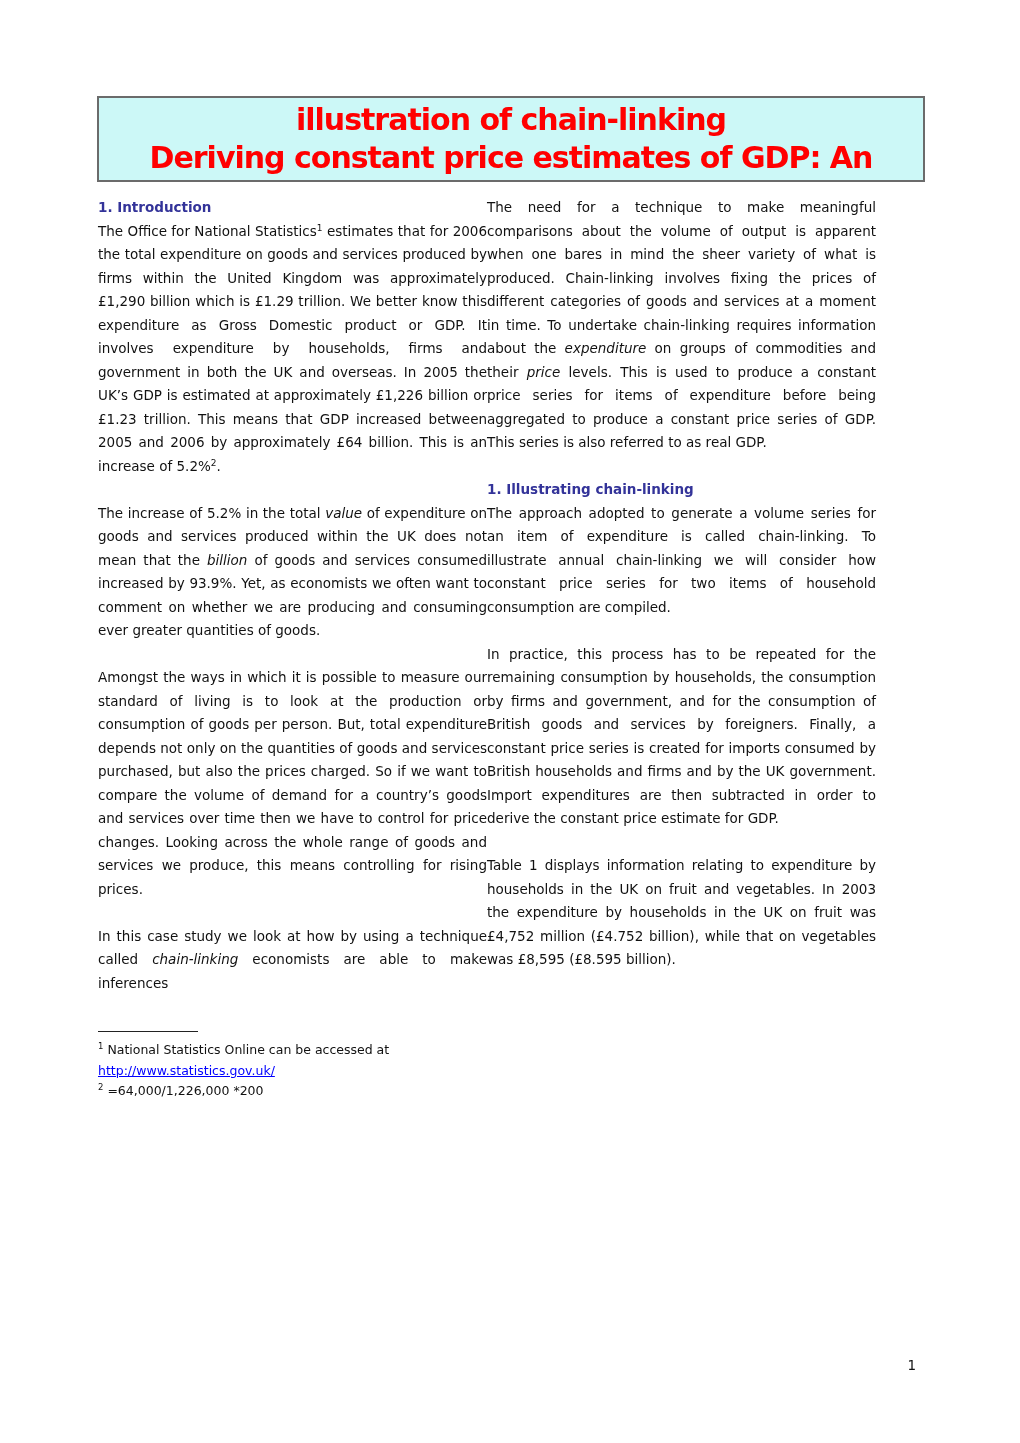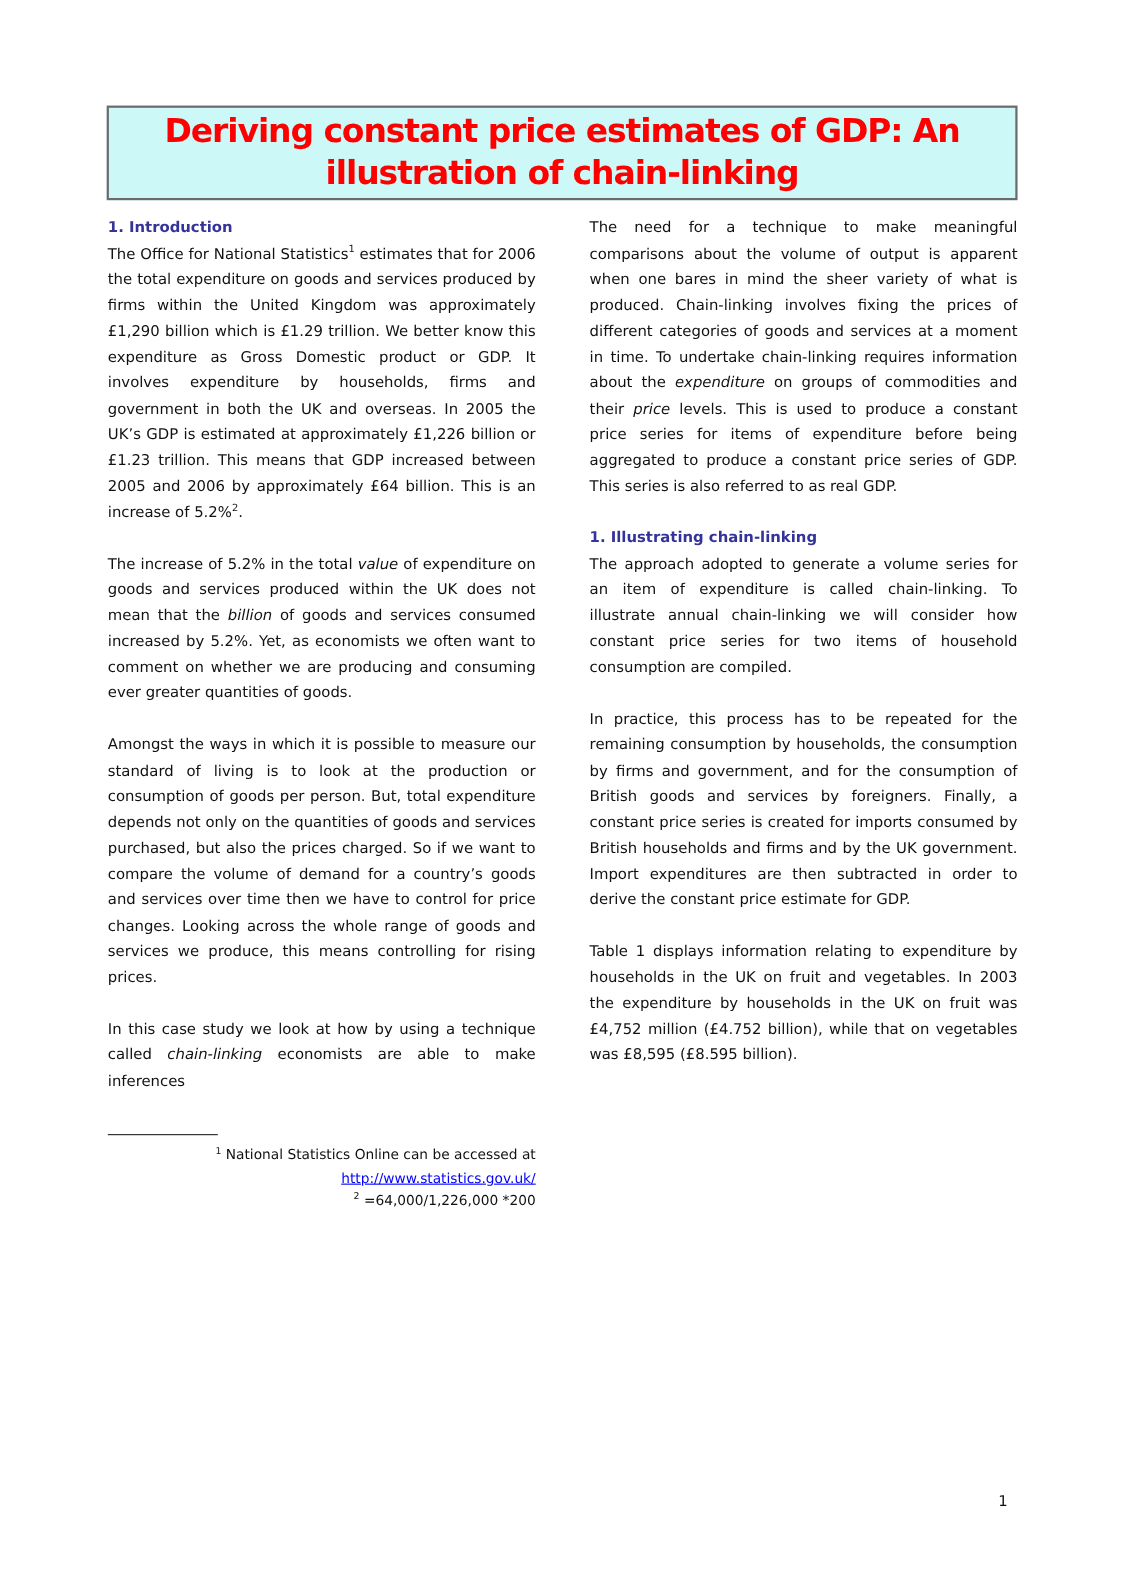--- a/index.html
+++ b/index.html
@@ -11,56 +11,56 @@
     position:absolute; left:97px; top:96px; width:824px;
     background:#ccf8f7; border:2px solid #6b6b6b;
     text-align:center; padding:3px 0 3px 0;
   }
   .title-line {
     font-weight:bold; color:#ff0000; font-size:30px; line-height:38px;
     letter-spacing:-1px; white-space:nowrap;
   }
   .columns {
     position:absolute; left:98px; top:196px; width:827px;
-    display:flex; gap:49px;
+    display:flex; 
   }
   .col { width:389px; font-size:13.5px; line-height:23.5px; text-align:justify; }
   .col h2 {
     font-size:13.5px; line-height:23.5px; margin:0; padding:0;
     color:#333399; font-weight:bold; text-align:left;
   }
   .col p { margin:0 0 23.5px 0; }
   .col p.cont { text-align-last: justify; }
   sup { font-size:9px; vertical-align:super; line-height:0; }
-  .footnotes { margin-top:36px; font-size:12.5px; line-height:20.5px; text-align:right; }
+  .footnotes { margin-top:36px; font-size:12.5px; line-height:20.5px; text-align:left; }
   .fn-sep { width:100px; border-top:1.5px solid #222222; margin:0 0 8px 0; }
   .footnotes p { margin:0; }
   .footnotes sup { font-size:8.5px; }
   a.fn-link { color:#0000ff; text-decoration:underline; cursor:pointer; }
   .page-number {
     position:absolute; top:1355px; right:104px;
     font-size:13.5px; line-height:20px; color:#111111;
   }
 </style>
 </head>
 <body>
 
 <div class="page">
 
   <div class="title-banner">
+    <div class="title-line">illustration of chain-linking</div>
     <div class="title-line">Deriving constant price estimates of GDP: An</div>
-    <div class="title-line">illustration of chain-linking</div>
   </div>
 
   <div class="columns">
 
     <div class="col">
       <h2>1. Introduction</h2>
       <p><span>The Office for National Statistics</span><sup>1</sup><span> estimates that for 2006 the total expenditure on goods and services produced by firms within the United Kingdom was approximately £1,290 billion which is £1.29 trillion. We better know this expenditure as Gross Domestic product or GDP. It involves expenditure by households, firms and government in both the UK and overseas. In 2005 the UK’s GDP is estimated at approximately £1,226 billion or £1.23 trillion. This means that GDP increased between 2005 and 2006 by approximately £64 billion. This is an increase of 5.2%</span><sup>2</sup><span>.</span></p>
-      <p><span>The increase of 5.2% in the total </span><i>value</i><span> of expenditure on goods and services produced within the UK does not mean that the </span><i>billion</i><span> of goods and services consumed increased by 5.2%. Yet, as economists we often want to comment on whether we are producing and consuming ever greater quantities of goods.</span></p>
+      <p><span>The increase of 5.2% in the total </span><i>value</i><span> of expenditure on goods and services produced within the UK does not mean that the </span><i>billion</i><span> of goods and services consumed increased by 93.9%. Yet, as economists we often want to comment on whether we are producing and consuming ever greater quantities of goods.</span></p>
       <p><span>Amongst the ways in which it is possible to measure our standard of living is to look at the production or consumption of goods per person. But, total expenditure depends not only on the quantities of goods and services purchased, but also the prices charged. So if we want to compare the volume of demand for a country’s goods and services over time then we have to control for price changes. Looking across the whole range of goods and services we produce, this means controlling for rising prices.</span></p>
       <p class="cont"><span>In this case study we look at how by using a technique called </span><i>chain-linking</i><span> economists are able to make inferences</span></p>
 
       <div class="footnotes">
         <div class="fn-sep"></div>
         <p><sup>1</sup><span> National Statistics Online can be accessed at </span><a class="fn-link">http://www.statistics.gov.uk/</a></p>
         <p><sup>2</sup><span> =64,000/1,226,000 *200</span></p>
       </div>
     </div>
 

